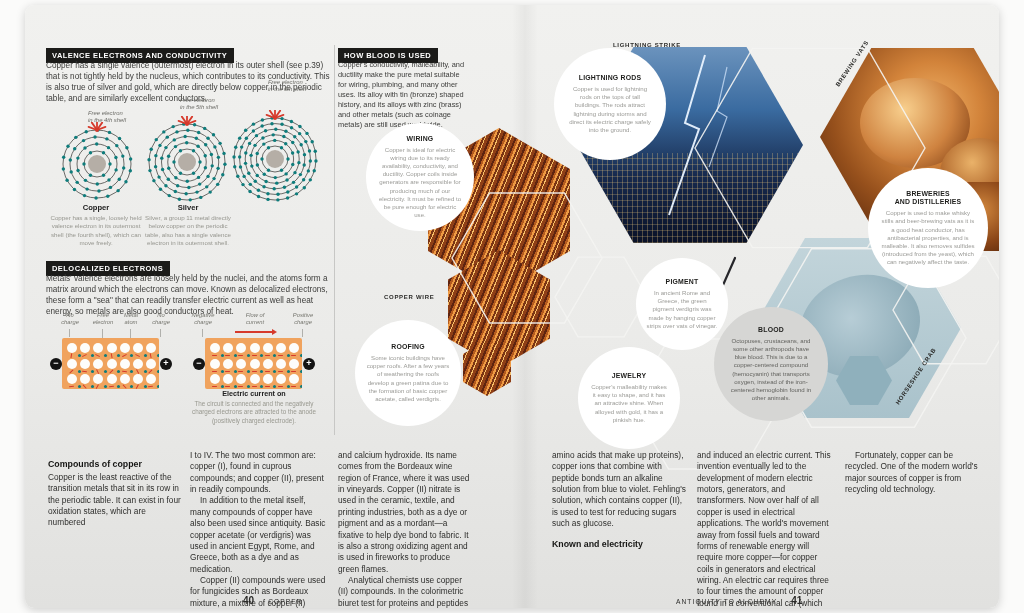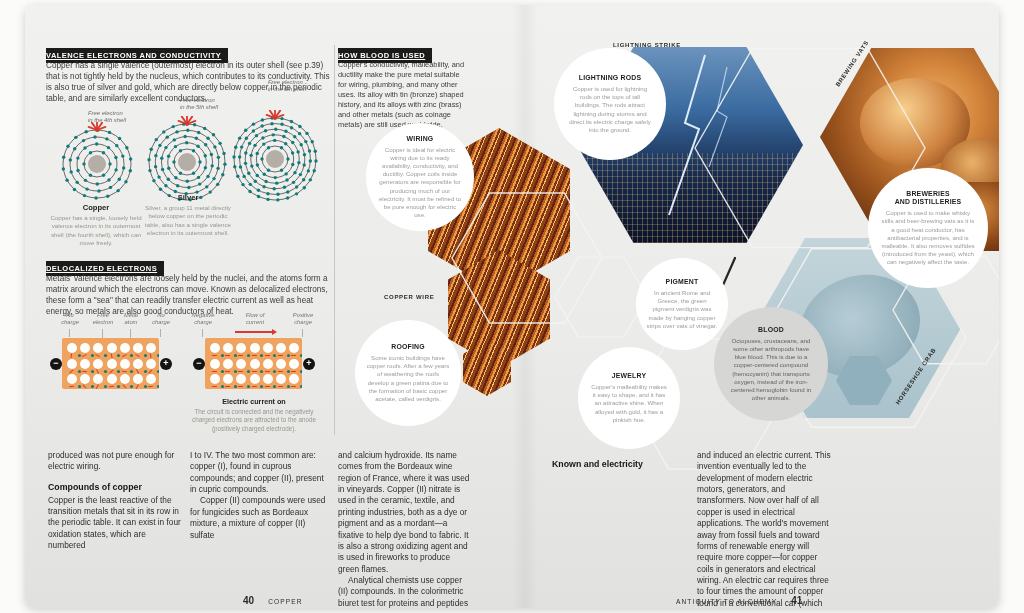--- a/index.html
+++ b/index.html
@@ -1,21 +1,21 @@
 <!DOCTYPE html>
 <html><head>
 <meta charset="utf-8">
 <style>
   html,body{margin:0;padding:0;background:#f7f7f5;font-family:"Liberation Sans",sans-serif;}
   #canvas{position:relative;width:1024px;height:613px;overflow:hidden;background:#fbfbfa;}
   #spread{position:absolute;left:25px;top:5px;width:974px;height:603px;border-radius:9px;overflow:hidden;
     background:linear-gradient(180deg,#f1f1ef 0%,#ebebe9 55%,#e1e1df 100%);box-shadow:0 2px 10px rgba(0,0,0,.18);}
   .abs{position:absolute;}
   .fold{left:487px;top:0;width:26px;height:603px;background:linear-gradient(90deg,rgba(0,0,0,0),rgba(0,0,0,.045),rgba(0,0,0,0));}
-  .bar{display:inline-block;background:#1b1b19;color:#fff;font-weight:bold;font-size:7.5px;letter-spacing:.45px;padding:3px 7px 3px 0;white-space:nowrap;text-decoration:underline;}
+  .bar{display:inline-block;background:#1b1b19;color:#fff;font-weight:bold;font-size:7.5px;letter-spacing:.45px;padding:3px 7px 3px 6px;white-space:nowrap;}
   .boxbody{font-size:8.2px;line-height:1.36;color:#3c3c3a;}
   .divider{width:1px;background:#c7c7c5;}
   
   .atomcap{text-align:center;}
   .atomname{font-weight:bold;font-size:7.6px;color:#222;margin-bottom:2px;}
   .atomtext{font-size:6.2px;line-height:1.34;color:#96968f;}
   .flabel{font-style:italic;font-size:5.9px;line-height:1.25;color:#6b6b66;white-space:pre-line;}
   
   .matrix{background:#f0a35e;border-radius:2px;overflow:hidden;}
   .matom{position:absolute;width:10px;height:10px;border-radius:50%;background:#fdfdfb;}
@@ -336,21 +336,21 @@
 in the 4th shell</div>
   <div class="abs flabel" style="left: 155px; top: 92px; white-space: pre-line;">Free electron
 in the 5th shell</div>
   <div class="abs flabel" style="left: 243px; top: 74px; white-space: pre-line;">Free electron
 in the 6th shell</div>
 
   <div class="abs atomcap" style="left:25px;top:198px;width:92px;">
     <div class="atomname">Copper</div>
     <div class="atomtext">Copper has a single, loosely held valence electron in its outermost shell (the fourth shell), which can move freely.</div>
   </div>
-  <div class="abs atomcap" style="left:117px;top:188px;width:92px;">
+  <div class="abs atomcap" style="left:117px;top:198px;width:92px;">
     <div class="atomname">Silver</div>
     <div class="atomtext">Silver, a group 11 metal directly below copper on the periodic table, also has a single valence electron in its outermost shell.</div>
   </div>
 
   <div class="abs" style="left:21px;top:252px;">
     <span class="bar">DELOCALIZED ELECTRONS</span>
   </div>
   <div class="abs boxbody" style="left:21px;top:268px;width:286px;">Metals' valence electrons are loosely held by the nuclei, and the atoms form a matrix around which the electrons can move. Known as delocalized electrons, these form a "sea" that can readily transfer electric current as well as heat energy, so metals are also good conductors of heat.</div>
 
   <div class="abs mlabel" style="left: 27px; top: 307px; white-space: pre-line;">No
@@ -502,21 +502,21 @@
         <div class="mdash" style="left: 59.8px; top: 48px; transform: rotate(0deg);"></div>
         <div class="matom" style="left: 71px; top: 36px;"></div>
         <div class="mdot" style="left: 81.6px; top: 47.4px;"></div>
         <div class="mdash" style="left: 73px; top: 48px; transform: rotate(0deg);"></div>
         <div class="matom" style="left: 84.2px; top: 36px;"></div>
         <div class="mdot" style="left: 94.8px; top: 47.4px;"></div>
         <div class="mdash" style="left: 86.2px; top: 48px; transform: rotate(0deg);"></div>
       </div>
   <div class="abs electrode" style="left:168px;top:353px;">−</div>
   <div class="abs electrode" style="left:278px;top:353px;">+</div>
-  <div class="abs mcap" style="left:166px;top:392px;width:126px;">
+  <div class="abs mcap" style="left:166px;top:384px;width:126px;">
     <div class="mcapt">Electric current on</div>
     <div class="mcapb">The circuit is connected and the negatively charged electrons are attracted to the anode (positively charged electrode).</div>
   </div>
 
   <div class="abs divider" style="left:309px;top:40px;height:390px;"></div>
 
   <div class="abs" style="left:313px;top:39px;">
     <span class="bar">HOW BLOOD IS USED</span>
   </div>
   <div class="abs boxbody" style="left:313px;top:55px;width:132px;font-size:7.4px;">Copper's conductivity, malleability, and ductility make the pure metal suitable for wiring, plumbing, and many other uses. Its alloy with tin (bronze) shaped history, and its alloys with zinc (brass) and other metals (such as coinage metals) are still used worldwide.</div>
@@ -583,39 +583,41 @@
   <div class="circle" style="left:553px;top:342px;width:102px;height:102px;">
     <div class="ctitle" style="white-space: pre-line;">JEWELRY</div>
     <div class="cbody">Copper's malleability makes it easy to shape, and it has an attractive shine. When alloyed with gold, it has a pinkish hue.</div>
   </div>
   <div class="circle gray" style="left:689px;top:302px;width:114px;height:114px;">
     <div class="ctitle" style="white-space: pre-line;">BLOOD</div>
     <div class="cbody">Octopuses, crustaceans, and some other arthropods have blue blood. This is due to a copper-centered compound (hemocyanin) that transports oxygen, instead of the iron-centered hemoglobin found in other animals.</div>
   </div>
 
   <div class="abs col" style="left:23px;top:445px;width:136px;">
-    <p>produced was not pure enough for electric wiring.</p>
     <h3>Compounds of copper</h3>
     <p>Copper is the least reactive of the transition metals that sit in its row in the periodic table. It can exist in four oxidation states, which are numbered</p>
   </div>
   <div class="abs col" style="left:165px;top:445px;width:136px;">
-    <p>I to IV. The two most common are: copper (I), found in cuprous compounds; and copper (II), present in cupric compounds.</p>
+    <p>I to IV. The two most common are: copper (I), found in cuprous compounds; and copper (II), present in readily compounds.</p>
+    <p class="pi">In addition to the metal itself, many compounds of copper have also been used since antiquity. Basic copper acetate (or verdigris) was used in ancient Egypt, Rome, and Greece, both as a dye and as medication.</p>
     <p class="pi">Copper (II) compounds were used for fungicides such as Bordeaux mixture, a mixture of copper (II) sulfate</p>
   </div>
   <div class="abs col" style="left:313px;top:445px;width:134px;">
     <p>and calcium hydroxide. Its name comes from the Bordeaux wine region of France, where it was used in vineyards. Copper (II) nitrate is used in the ceramic, textile, and printing industries, both as a dye or pigment and as a mordant—a fixative to help dye bond to fabric. It is also a strong oxidizing agent and is used in fireworks to produce green flames.</p>
     <p class="pi">Analytical chemists use copper (II) compounds. In the colorimetric biuret test for proteins and peptides (strings of</p>
   </div>
   <div class="abs col" style="left:527px;top:445px;width:138px;">
+    <p>amino acids that make up proteins), copper ions that combine with peptide bonds turn an alkaline solution from blue to violet. Fehling's solution, which contains copper (II), is used to test for reducing sugars such as glucose.</p>
     <h3>Known and electricity</h3>
   </div>
   <div class="abs col" style="left:672px;top:445px;width:136px;">
     <p>and induced an electric current. This invention eventually led to the development of modern electric motors, generators, and transformers. Now over half of all copper is used in electrical applications. The world's movement away from fossil fuels and toward forms of renewable energy will require more copper—for copper coils in generators and electrical wiring. An electric car requires three to four times the amount of copper found in a conventional car (which itself can</p>
   </div>
   <div class="abs col" style="left:820px;top:445px;width:136px;">
+    <p class="pi">Fortunately, copper can be recycled. One of the modern world's major sources of copper is from recycling old technology.</p>
   </div>
 
   <div class="abs foot" style="left:218px;top:590px;">
     <span class="num">40</span>
     <span class="sec">COPPER</span>
   </div>
   <div class="abs foot" style="left:651px;top:590px;">
     <span class="sec">ANTIQUITY TO ALCHEMY</span>
     <span class="num">41</span>
   </div>

